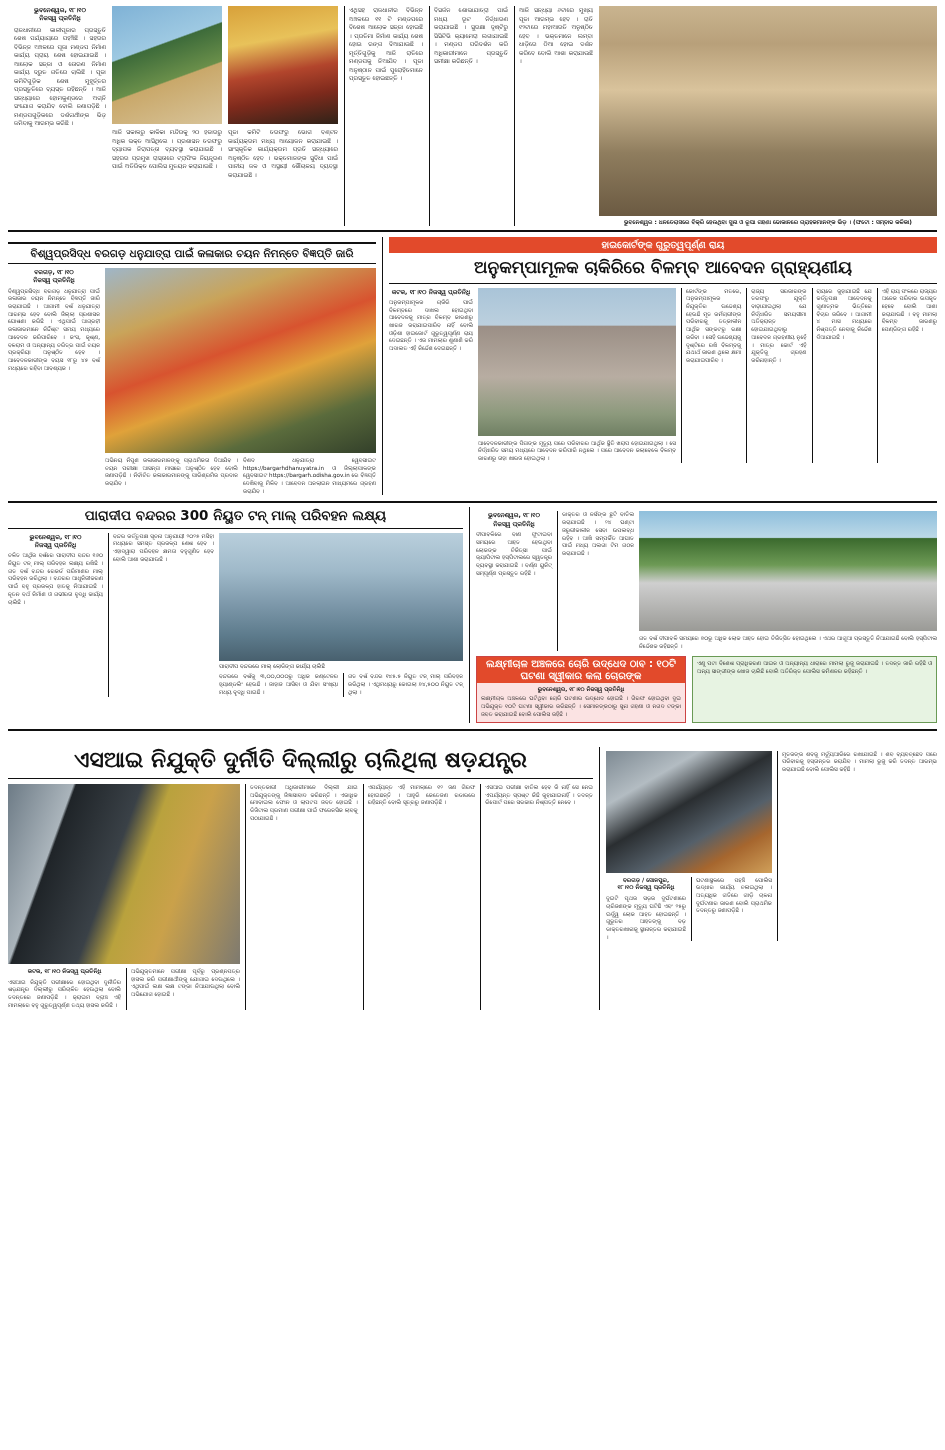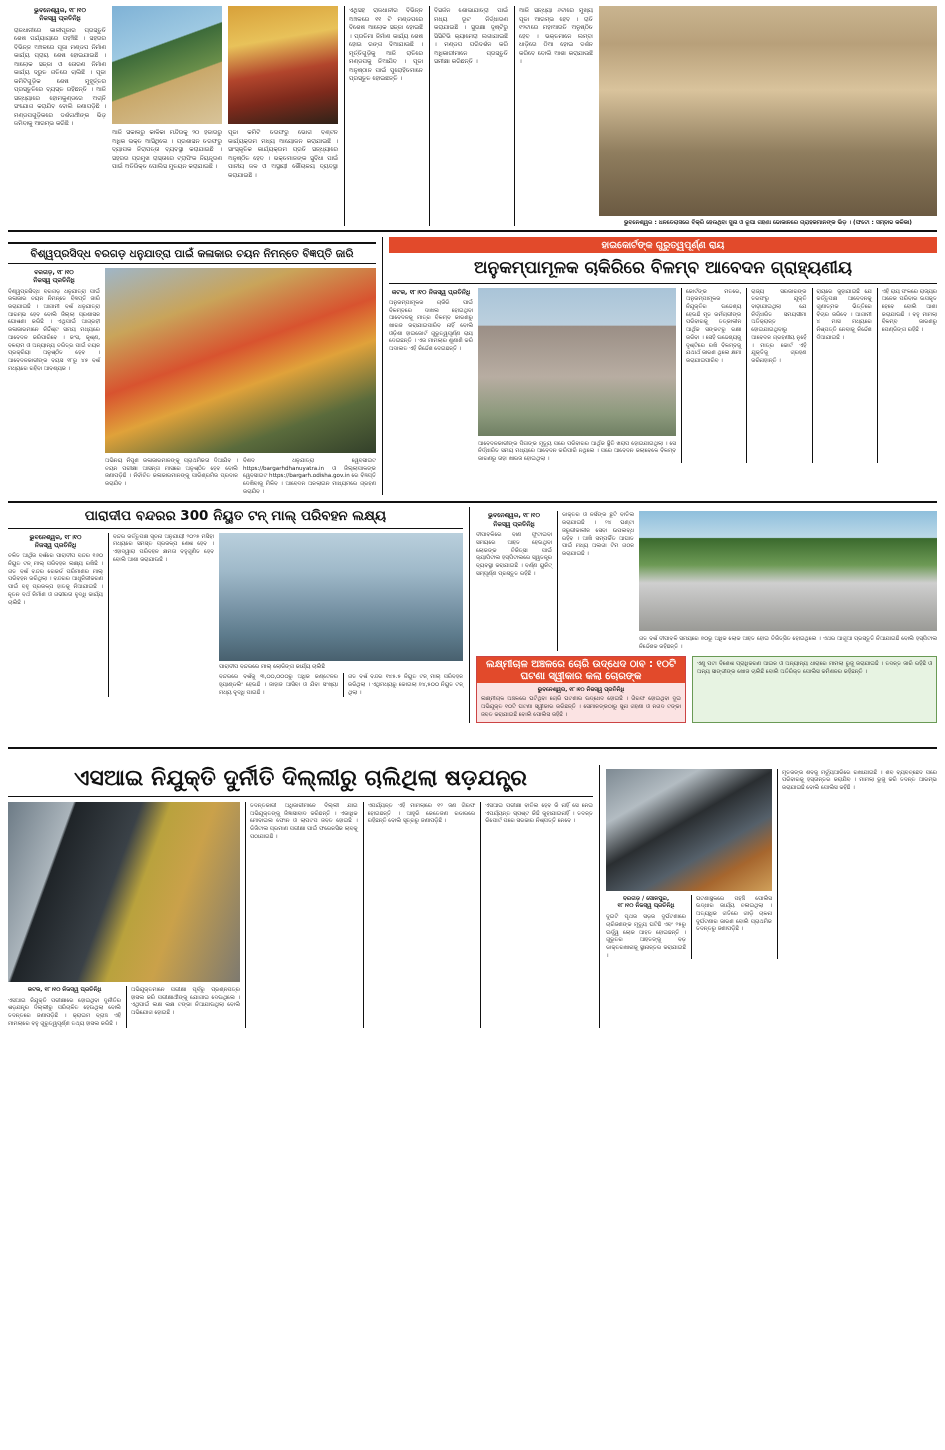--- a/index.html
+++ b/index.html
@@ -321,21 +321,21 @@
           <div class="dateline" style="font-size:5.6px;margin-bottom:2px;">ଭୁବନେଶ୍ୱର, ୧୮।୧୦ ନିଜସ୍ୱ ପ୍ରତିନିଧି</div>
           <div class="col-text small">ଲକ୍ଷ୍ମୀଚାଳ ଅଞ୍ଚଳରେ ଘଟିଥିବା ଚୋରି ଘଟଣାର ଉଦ୍ଧେଦ ହୋଇଛି । ଗିରଫ ହୋଇଥିବା ଦୁଇ ଅଭିଯୁକ୍ତ ୧୦ଟି ଘଟଣା ସ୍ୱୀକାର କରିଛନ୍ତି । ସେମାନଙ୍କଠାରୁ ସୁନା ଗହଣା ଓ ନଗଦ ଟଙ୍କା ଜବତ କରାଯାଇଛି ବୋଲି ପୋଲିସ କହିଛି ।</div>
         </div>
         <div style="flex:1;" class="box-green">
           <div class="col-text small">ଏଣୁ ପଟା ବିଶେଷ ପ୍ରାଧିକରଣ ଆଇନ ଓ ଅନ୍ୟାନ୍ୟ ଧାରାରେ ମାମଲା ରୁଜୁ କରାଯାଇଛି । ତଦନ୍ତ ଜାରି ରହିଛି ଓ ଅନ୍ୟ ସାଙ୍ଗୀଙ୍କ ଖୋଜ ଚାଲିଛି ବୋଲି ଅତିରିକ୍ତ ପୋଲିସ କମିଶନର କହିଛନ୍ତି ।</div>
         </div>
       </div>
     </div>
   </div>
 
-  <div style="display:flex; margin-top:24px; border-top:2px solid #111; padding-top:16px;">
+  <div style="display:flex; margin-top:6px; border-top:2px solid #111; padding-top:16px;">
 
     <div style="flex:0 0 585px; padding-right:6px; border-right:1.5px solid #111;">
       <div class="sec-head" style="font-size:22px; padding-bottom:5px; border-bottom:1.5px solid #111;">ଏସଆଇ ନିଯୁକ୍ତି ଦୁର୍ନୀତି ଦିଲ୍ଲୀରୁ ଚାଲିଥିଲା ଷଡ଼ଯନ୍ତ୍ର</div>
       <div style="display:flex; gap:5px; margin-top:5px;">
         <div style="flex:0 0 232px;">
           <div class="photo" style="height:180px;background:linear-gradient(110deg,#6d7b86 0%,#aab4bb 22%,#1f2428 23%,#3a4147 45%,#b9a23d 55%,#caa14a 70%,#7e7a70 100%);"></div>
           <div style="display:flex; gap:5px; margin-top:4px;">
             <div style="flex:1;">
               <div class="dateline" style="font-size:5.8px;">କଟକ, ୧୮।୧୦ ନିଜସ୍ୱ ପ୍ରତିନିଧି</div>
               <div class="col-text small">ଏସଆଇ ନିଯୁକ୍ତି ପରୀକ୍ଷାରେ ହୋଇଥିବା ଦୁର୍ନୀତିର ଷଡ଼ଯନ୍ତ୍ର ଦିଲ୍ଲୀରୁ ପରିଚାଳିତ ହେଉଥିଲା ବୋଲି ତଦନ୍ତରେ ଜଣାପଡ଼ିଛି । କ୍ରାଇମ ବ୍ରାଞ୍ଚ ଏହି ମାମଲାରେ ବହୁ ଗୁରୁତ୍ୱପୂର୍ଣ୍ଣ ତଥ୍ୟ ହାସଲ କରିଛି ।</div>

